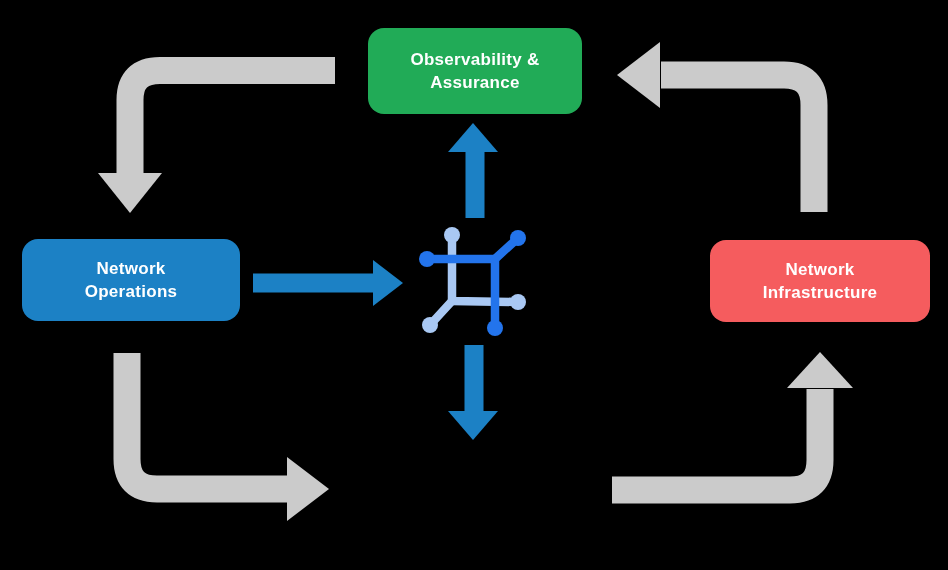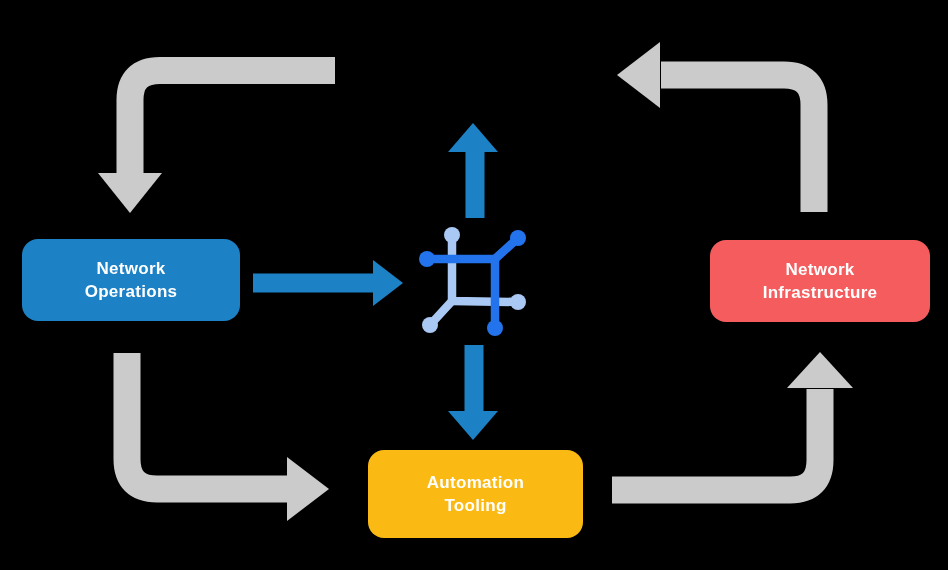--- a/index.html
+++ b/index.html
@@ -100,29 +100,29 @@
     </g>
     <g>
       <path d="M 12 36 L 80 36 L 80 105" fill="none" stroke-width="8.5" stroke-linecap="round" stroke-linejoin="round" stroke="#2374EC"></path>
       <path d="M 80 36 L 103 15" fill="none" stroke-width="8.5" stroke-linecap="round" stroke="#2374EC"></path>
       <circle cx="12" cy="36" r="8" fill="#2374EC"></circle>
       <circle cx="103" cy="15" r="8" fill="#2374EC"></circle>
       <circle cx="80" cy="105" r="8" fill="#2374EC"></circle>
     </g>
   </svg>
 
+  <div class="node node-observability" style="background-color: rgb(33, 171, 87);">
+    <div class="node-label">Observability &amp;
+Assurance</div>
+  </div>
 
   <div class="node node-operations" style="background-color: rgb(28, 129, 197);">
     <div class="node-label">Network
 Operations</div>
   </div>
 
   <div class="node node-infrastructure" style="background-color: rgb(245, 92, 94);">
     <div class="node-label">Network
 Infrastructure</div>
   </div>
 
-  <div class="node node-automation" style="background-color: rgb(251, 186, 19);">
-    <div class="node-label">Automation
-Tooling</div>
-  </div>
 
 </div>
 
 </body></html>

